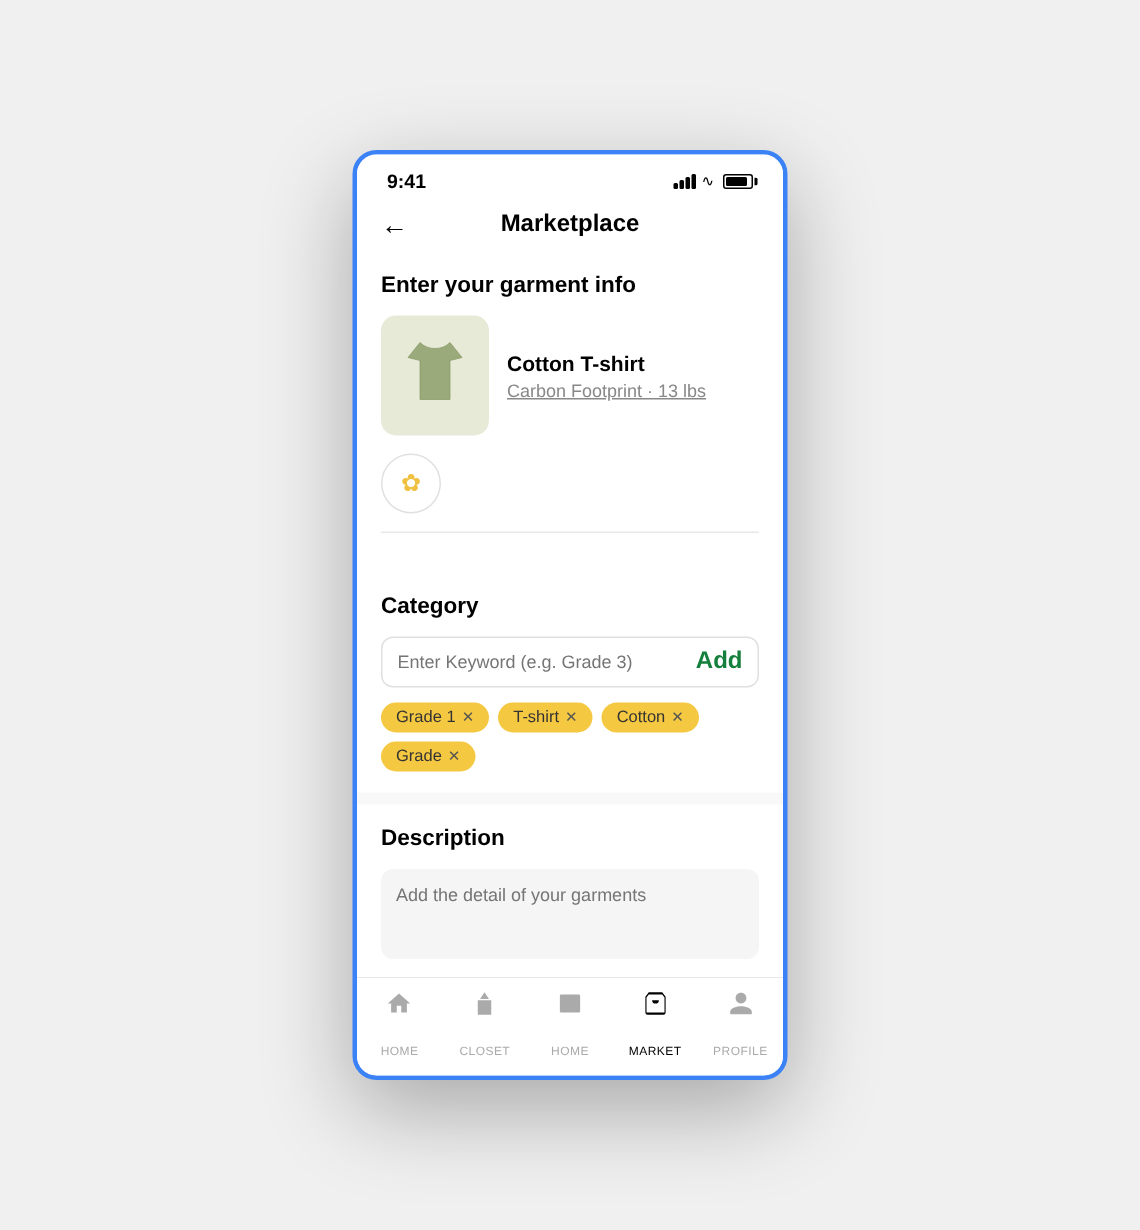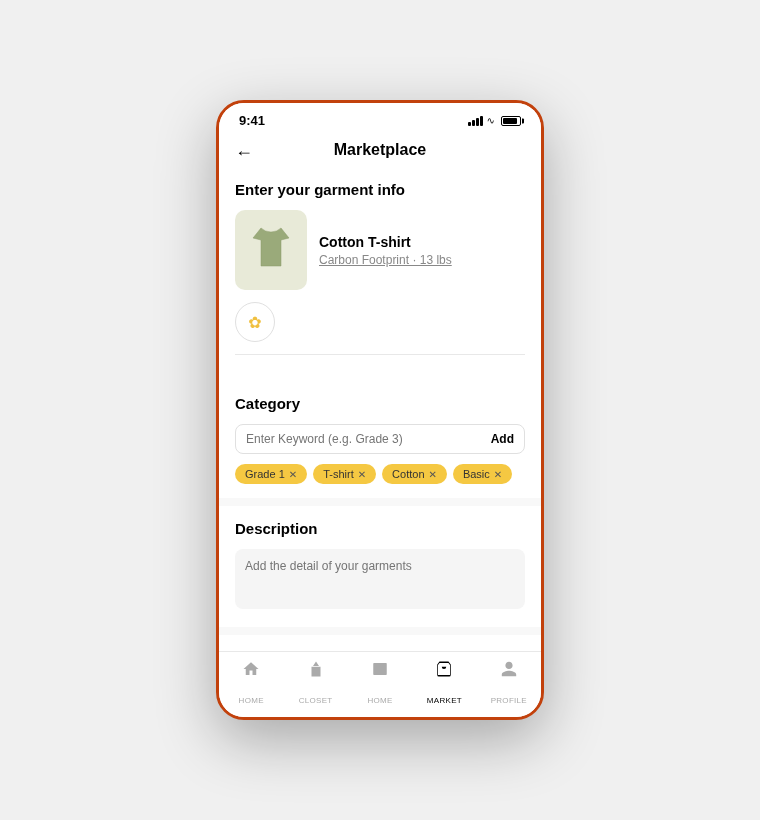--- a/index.html
+++ b/index.html
@@ -6,25 +6,25 @@
     body {
       background: #f0f0f0;
       display: flex;
       justify-content: center;
       align-items: center;
       min-height: 100vh;
       font-family: -apple-system, BlinkMacSystemFont, 'Segoe UI', sans-serif;
     }
 
     .phone-shell {
-      width: 328px;
+      width: 290px;
       height: 620px;
       background: #ffffff;
-      border-radius: 28px;
-      border: 3px solid #c2410c;
+      border-radius: 16px;
+      border: 3px solid #3b82f6;
       overflow: hidden;
       position: relative;
       box-shadow: 0 20px 60px rgba(0,0,0,0.3);
       display: flex;
       flex-direction: column;
     }
 
     
     .status-bar {
       display: flex;
@@ -214,37 +214,37 @@
     }
     .keyword-input {
       flex: 1;
       border: none;
       outline: none;
       font-size: 12px;
       color: #999;
       background: transparent;
     }
     .add-btn {
-      font-size: 12px;
+      font-size: 16px;
       font-weight: 600;
-      color: #000000;
+      color: #15803d;
       cursor: pointer;
       background: none;
       border: none;
     }
 
     .tags-row {
       display: flex;
       flex-wrap: wrap;
       gap: 6px;
     }
 
     .tag {
       display: flex;
-      align-items: flex-end;
+      align-items: flex-start;
       gap: 4px;
       background: #f5c842;
       border-radius: 14px;
       padding: 4px 10px;
       font-size: 11px;
       font-weight: 500;
       color: #333;
       cursor: pointer;
     }
     .tag-close {
@@ -376,21 +376,21 @@
         </div>
         <div class="tag">
           <span>T-shirt</span>
           <span class="tag-close">✕</span>
         </div>
         <div class="tag">
           <span>Cotton</span>
           <span class="tag-close">✕</span>
         </div>
         <div class="tag">
-          <span>Basic</span>
+          <span>Grade</span>
           <span class="tag-close">✕</span>
         </div>
       </div>
     </div>
 
     <div class="description-section">
       <div class="section-title">Description</div>
       <textarea class="description-textarea" placeholder="Add the detail of your garments" style=""></textarea>
     </div>
 

